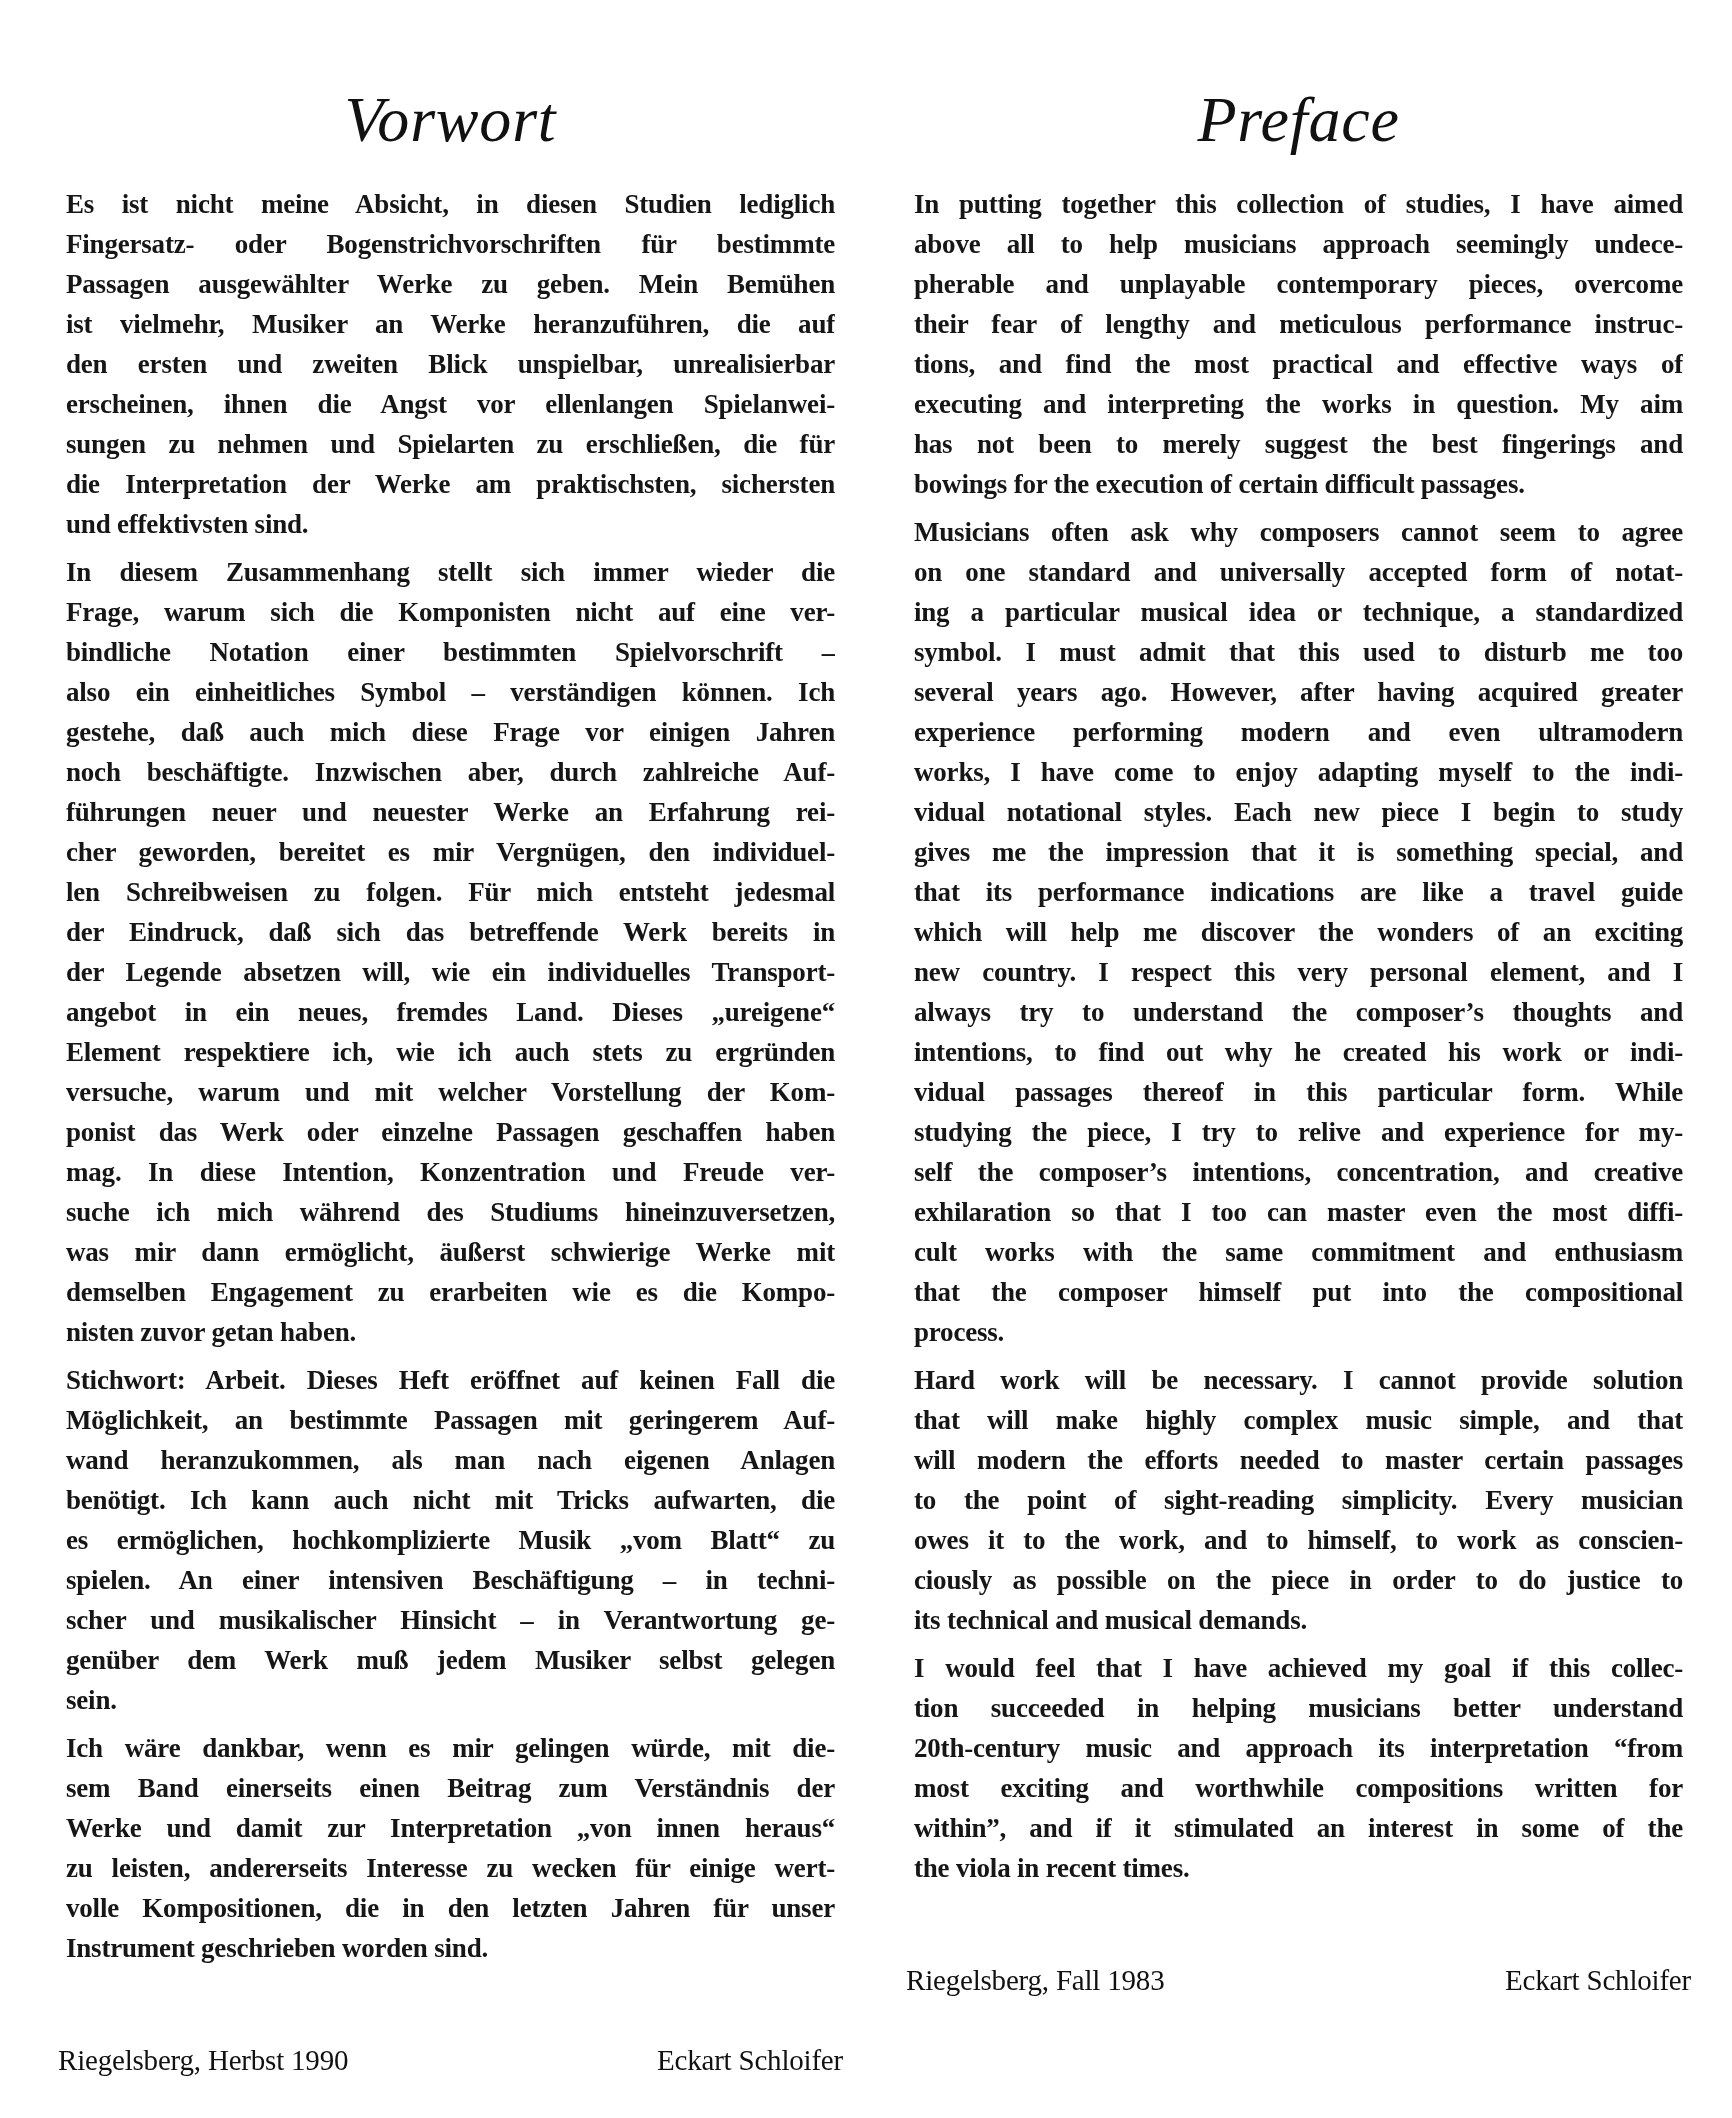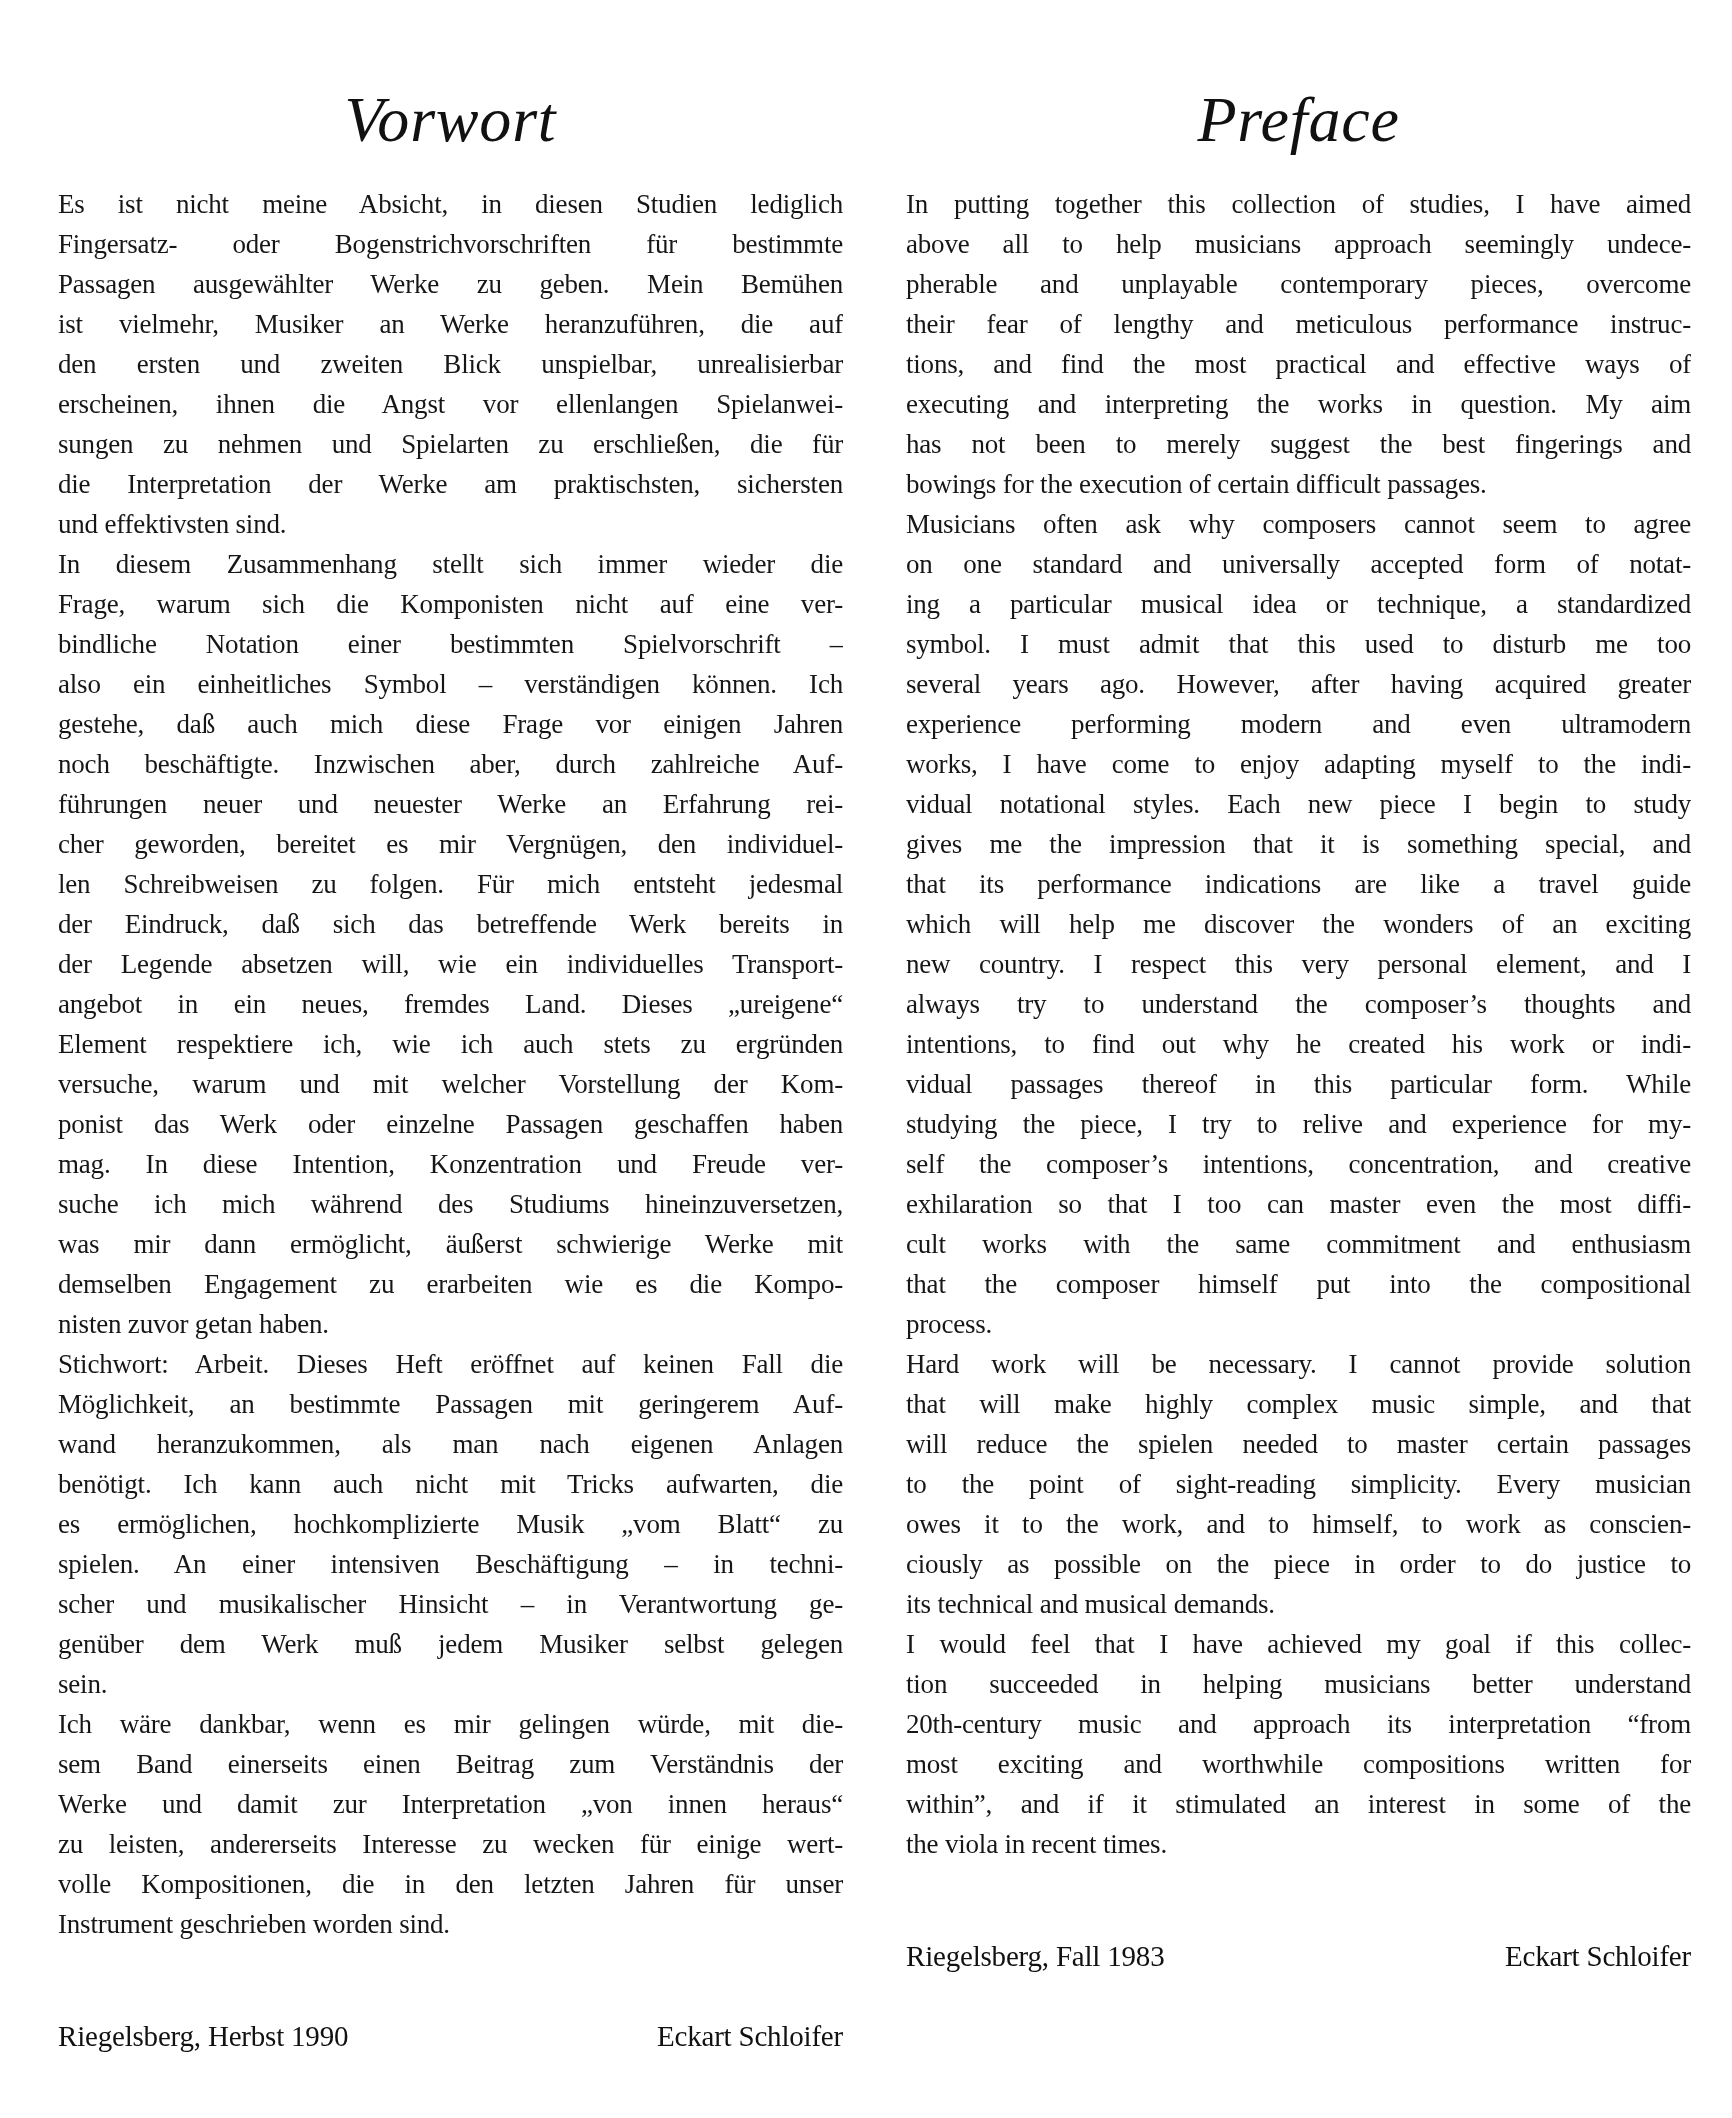--- a/index.html
+++ b/index.html
@@ -33,21 +33,21 @@
     color: #111111;
     font-style: italic;
   }
 
   .body-text {
     margin-top: 30px;
     font-size: 27px;
     line-height: 40px;
     letter-spacing: -0.2px;
   }
-  .para { margin: 0; padding: 0; }
+  .para { margin: 8px; padding: 0; font-weight: bold; }
   .line {
     text-align: justify;
     height: 40px;
     overflow: hidden;
     white-space: normal;
   }
   .line::after {
     content: "";
     display: inline-block;
     width: 100%;
@@ -163,21 +163,21 @@
         <div class="line">studying the piece, I try to relive and experience for my-</div>
         <div class="line">self the composer’s intentions, concentration, and creative</div>
         <div class="line">exhilaration so that I too can master even the most diffi-</div>
         <div class="line">cult works with the same commitment and enthusiasm</div>
         <div class="line">that the composer himself put into the compositional</div>
         <div class="line">process.</div>
       </div>
       <div class="para">
         <div class="line">Hard work will be necessary. I cannot provide solution</div>
         <div class="line">that will make highly complex music simple, and that</div>
-        <div class="line">will reduce the spielen needed to master certain passages</div>
+        <div class="line">will modern the efforts needed to master certain passages</div>
         <div class="line">to the point of sight-reading simplicity. Every musician</div>
         <div class="line">owes it to the work, and to himself, to work as conscien-</div>
         <div class="line">ciously as possible on the piece in order to do justice to</div>
         <div class="line">its technical and musical demands.</div>
       </div>
       <div class="para">
         <div class="line">I would feel that I have achieved my goal if this collec-</div>
         <div class="line">tion succeeded in helping musicians better understand</div>
         <div class="line">20th-century music and approach its interpretation “from</div>
         <div class="line">most exciting and worthwhile compositions written for</div>

